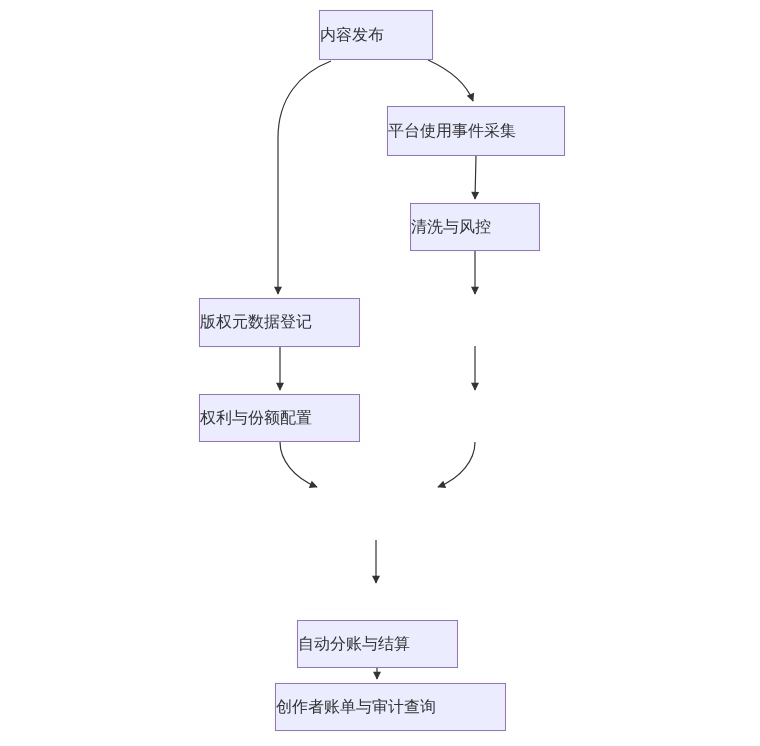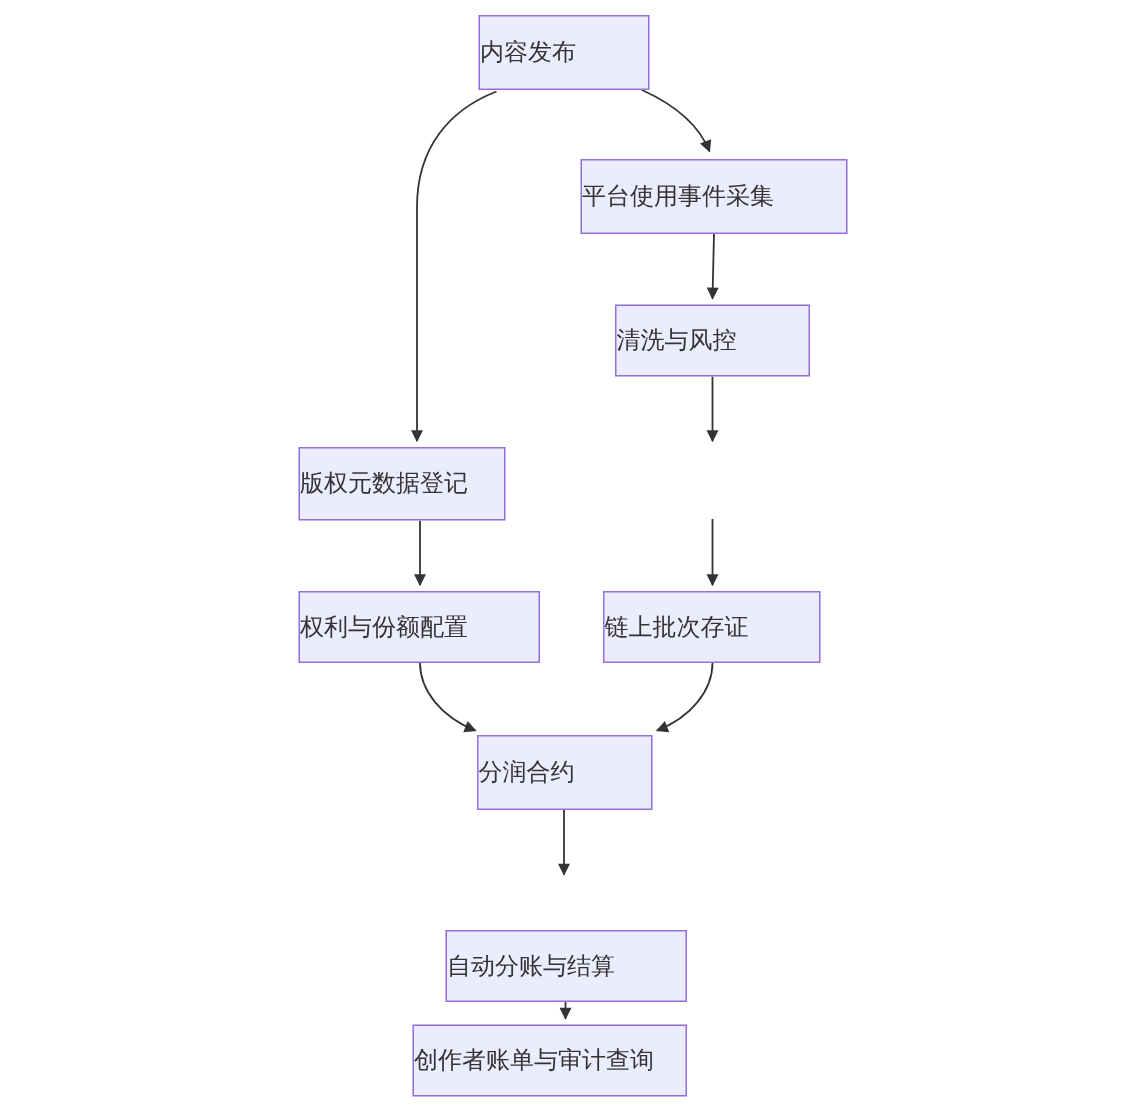--- a/index.html
+++ b/index.html
@@ -63,37 +63,31 @@
 
   <div class="node" style="left:410px; top:203px; width:130px; height:48px">
     <span>清洗与风控</span>
   </div>
 
   <div class="node" style="left:387px; top:106px; width:178px; height:50px">
     <span>平台使用事件采集</span>
   </div>
 
 
-  <div class="node" style="left:199px; top:298px; width:138px; height:49px">
+  <div class="node" style="left:199px; top:298px; width:161px; height:49px">
     <span>版权元数据登记</span>
   </div>
 
   <div class="node" style="left:199px; top:394px; width:161px; height:48px">
     <span>权利与份额配置</span>
   </div>
 
-  <div class="node" style="left:402px; top:394px; width:145px; height:48px">
-    <span>链上批次存证</span>
-  </div>
 
-  <div class="node" style="left:318px; top:490px; width:117px; height:50px">
-    <span>分润合约</span>
-  </div>
 
   <div class="node" style="left:297px; top:620px; width:161px; height:48px">
     <span>自动分账与结算</span>
   </div>
 
-  <div class="node" style="left:275px; top:683px; width:183px; height:48px">
+  <div class="node" style="left:275px; top:683px; width:231px; height:48px">
     <span>创作者账单与审计查询</span>
   </div>
 
 </div>
 
 </body></html>

